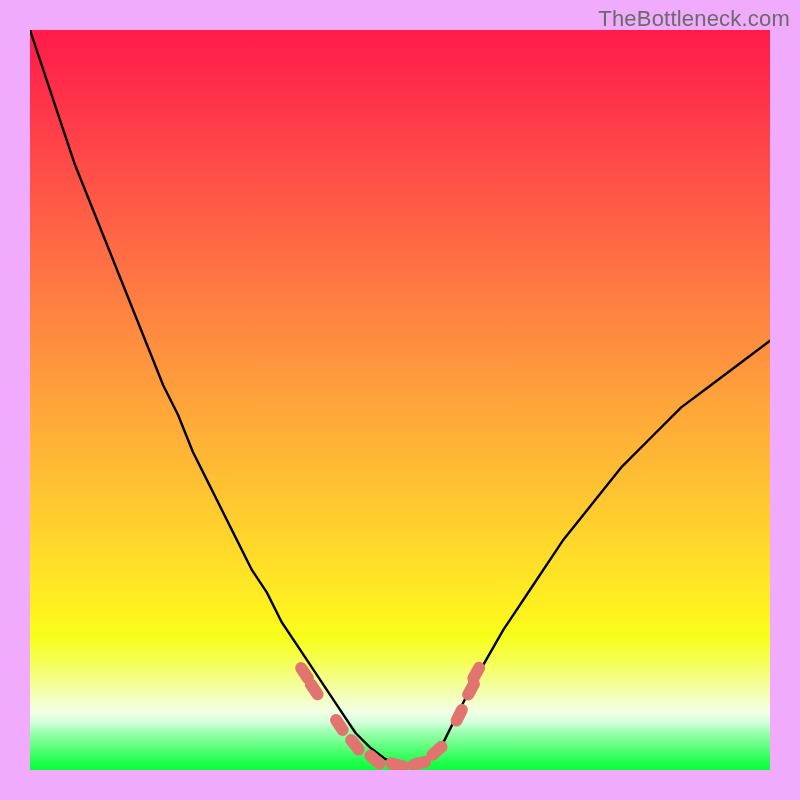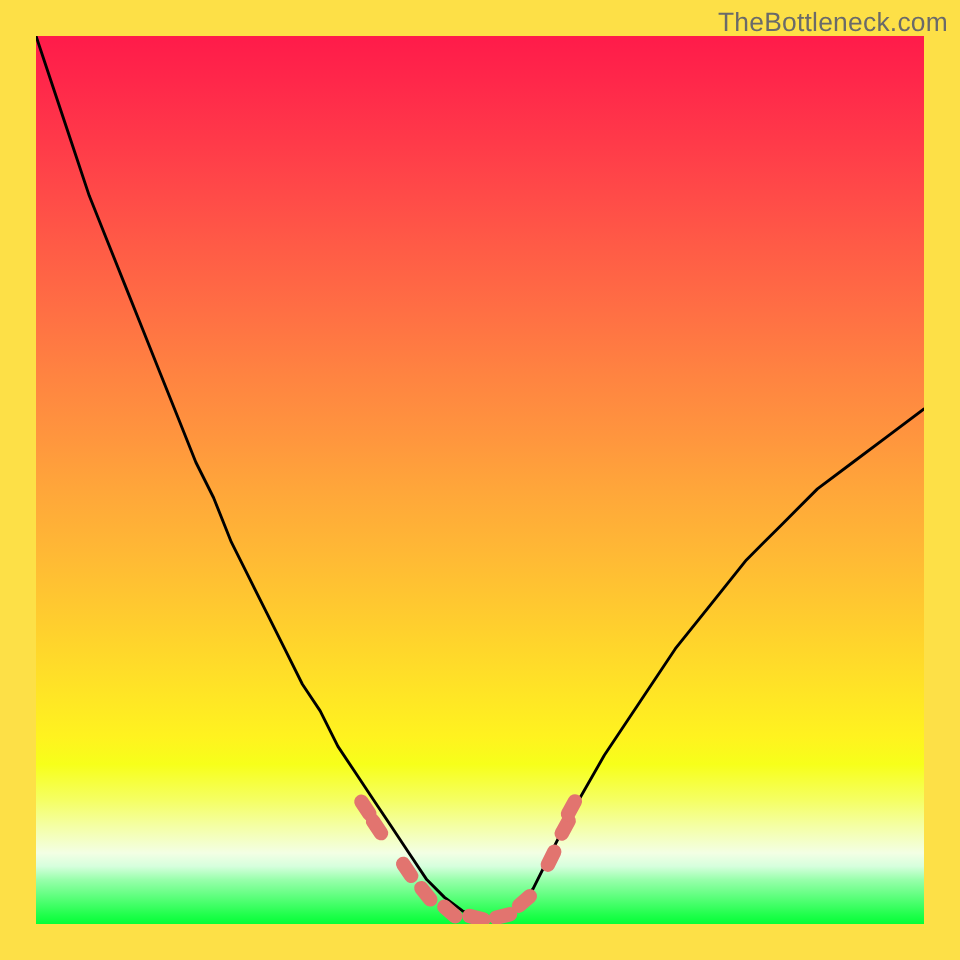--- a/index.html
+++ b/index.html
@@ -9,21 +9,21 @@
     height: 800px;
     overflow: hidden;
     background: #000;
     font-family: Arial, Helvetica, sans-serif;
   }
   .frame {
     position: absolute;
     left: 0; top: 0;
     width: 800px;
     height: 800px;
-    background: #fde047;
+    background: #f0abfc;
   }
   .plot {
     position: absolute;
     left: 30px;
     top: 30px;
     width: 740px;
     height: 740px;
     overflow: hidden;
     
     background: linear-gradient(to bottom,

